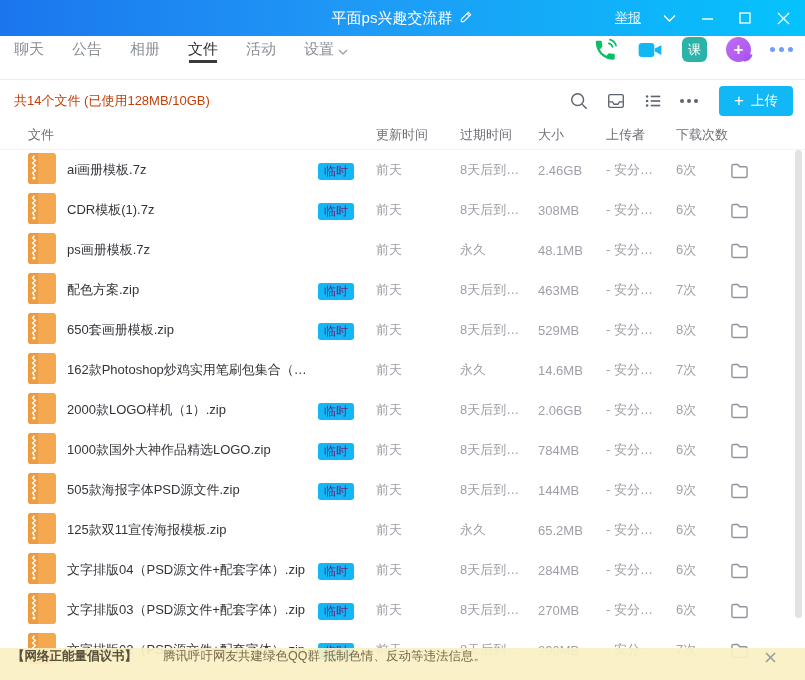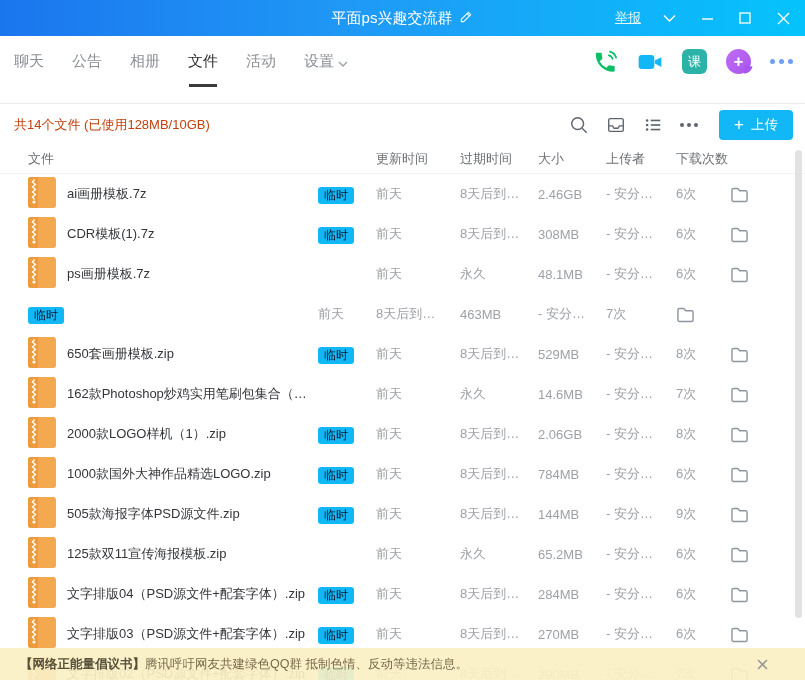--- a/index.html
+++ b/index.html
@@ -15,21 +15,21 @@
   .title-center { position:absolute; left:0; right:0; top:0; height:36px;
     display:flex; align-items:center; justify-content:center; gap:7px;
     color:#fff; font-size:15px; }
   .title-right { position:absolute; right:8px; top:0; height:36px;
     display:flex; align-items:center; gap:10px; color:#eaf7ff;text-decoration:underline; }
   .report-btn { font-size:13px; color:#e8f6ff; cursor:default; padding:0 4px; }
   .win-btn { width:28px; height:26px; display:flex; align-items:center; justify-content:center; }
   .win-btn svg { display:block; }
 
   
-  .tabbar { height:68px; display:flex; align-items:stretch; border-bottom:1px solid #ececec;
+  .tabbar { height:44px; display:flex; align-items:stretch; border-bottom:1px solid #ececec;
     background:#fff; padding:0 12px 16px 14px; }
   .tabs { display:flex; gap:28px; }
   .tab { position:relative; display:flex; align-items:center; gap:4px; font-size:15px;
     color:#8b9097; cursor:default; }
   .tab.active { color:#2b2b2b; }
   .tab.active::after { content:''; position:absolute; left:1px; right:1px; bottom:0;
     height:3px; background:#3a3a3a; }
   .tab .chev { margin-top:2px; }
   .tabbar-actions { margin-left:auto; display:flex; align-items:center; gap:19px; }
   .round-badge { width:25px; height:25px; border-radius:6px; background:#2ab3a6; color:#fff;
@@ -58,30 +58,30 @@
   .grid-cols { display:grid;
     grid-template-columns:1fr 58px 84px 78px 68px 70px 54px 48px;
     align-items:center; padding:0 27px 0 28px; }
   .thead { height:29px; font-size:13px; color:#6d7075; border-bottom:1px solid #f2f2f2; }
   .file-list { }
   .frow { height:40px; }
   .fname-cell { display:flex; align-items:center; gap:11px; min-width:0; }
   .zip-icon { flex:0 0 auto; }
   .fname { font-size:13px; color:#33353a; white-space:nowrap; overflow:hidden;
     text-overflow:ellipsis; padding-right:8px; }
-  .badge { display:inline-block; background:#12b7f5; color:#0f172a; font-size:12px;
+  .badge { display:inline-block; background:#12b7f5; color:#701a75; font-size:12px;
     line-height:17px; padding:0 6px; border-radius:3px; }
   .hidden { visibility:hidden; }
   .sec { font-size:13px; color:#9da0a6; white-space:nowrap; overflow:hidden; }
   .folder-cell { display:flex; justify-content:flex-start; }
 
   
   .banner { position:absolute; left:0; right:0; bottom:0; height:32px;
-    background:rgba(250,240,196,0.92); display:flex; align-items:center; padding:0 20px;
-    font-size:12.5px; z-index:5; }
+    background:rgba(250,240,196,0.92); display:flex; align-items:flex-start; padding:0 12px;
+    font-size:12.5px; z-index:5;gap:26px; }
   .banner-title { color:#57503a; font-weight:bold; }
   .banner-text { color:#77694a; }
   .banner-close { margin-left:auto; margin-right:14px; color:#9a9a9a; font-size:15px;
     width:18px; height:18px; display:flex; align-items:center; justify-content:center; }
 
   
   .scroll-thumb { position:absolute; right:3px; top:150px; width:7px; height:468px;
     background:#e2e2e2; border-radius:4px; z-index:4; }
 </style>
 </head>
@@ -293,20 +293,31 @@
       <span class="sec">48.1MB</span>
       <span class="sec">- 安分…</span>
       <span class="sec">6次</span>
       <span class="folder-cell">
         <svg width="19" height="17" viewBox="0 0 20 18" fill="none" stroke="#8f959e" stroke-width="1.5">
           <path d="M2 4.2c0-.9.7-1.6 1.6-1.6h4.6l2 2.4h6.2c.9 0 1.6.7 1.6 1.6v8.2c0 .9-.7 1.6-1.6 1.6H3.6c-.9 0-1.6-.7-1.6-1.6V4.2z"></path>
         </svg>
       </span>
     </div>
       <div class="grid-cols frow">
+      <div class="fname-cell">
+        <span class="zip-icon">
+          <svg width="28" height="31" viewBox="0 0 28 31">
+            <rect x="0" y="0" width="28" height="31" rx="3" fill="#f4a950"></rect>
+            <path d="M3 0 h7 v31 h-7 a3 3 0 0 1 -3 -3 v-25 a3 3 0 0 1 3 -3z" fill="#ec9c3e"></path>
+            <polyline points="6.5,2.5 4.5,5 7.5,7.5 4.5,10 7.5,12.5 4.5,15 7.5,17.5 4.5,20 6.5,22.5" fill="none" stroke="#fff" stroke-width="1.3"></polyline>
+            <circle cx="6" cy="25" r="1.6" fill="#fff"></circle>
+          </svg>
+        </span>
+        <span class="fname">配色方案.zip</span>
+      </div>
       <span><span class="badge">临时</span></span>
       <span class="sec">前天</span>
       <span class="sec">8天后到…</span>
       <span class="sec">463MB</span>
       <span class="sec">- 安分…</span>
       <span class="sec">7次</span>
       <span class="folder-cell">
         <svg width="19" height="17" viewBox="0 0 20 18" fill="none" stroke="#8f959e" stroke-width="1.5">
           <path d="M2 4.2c0-.9.7-1.6 1.6-1.6h4.6l2 2.4h6.2c.9 0 1.6.7 1.6 1.6v8.2c0 .9-.7 1.6-1.6 1.6H3.6c-.9 0-1.6-.7-1.6-1.6V4.2z"></path>
         </svg>

